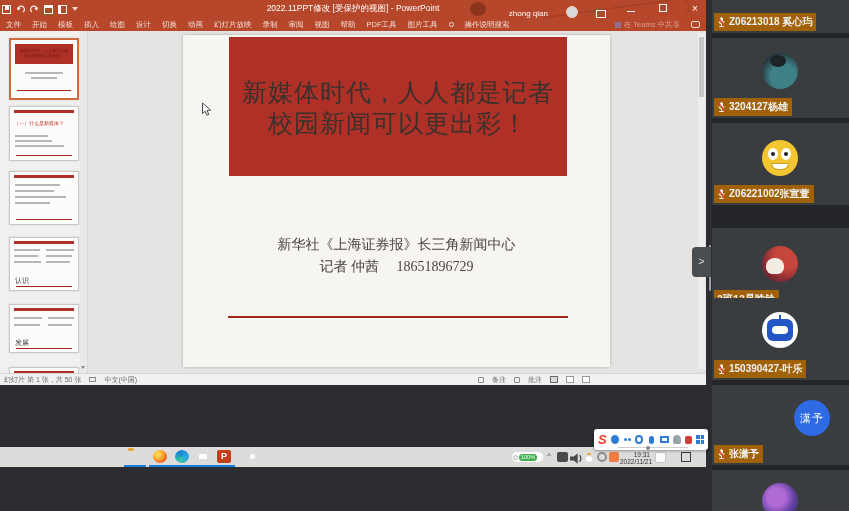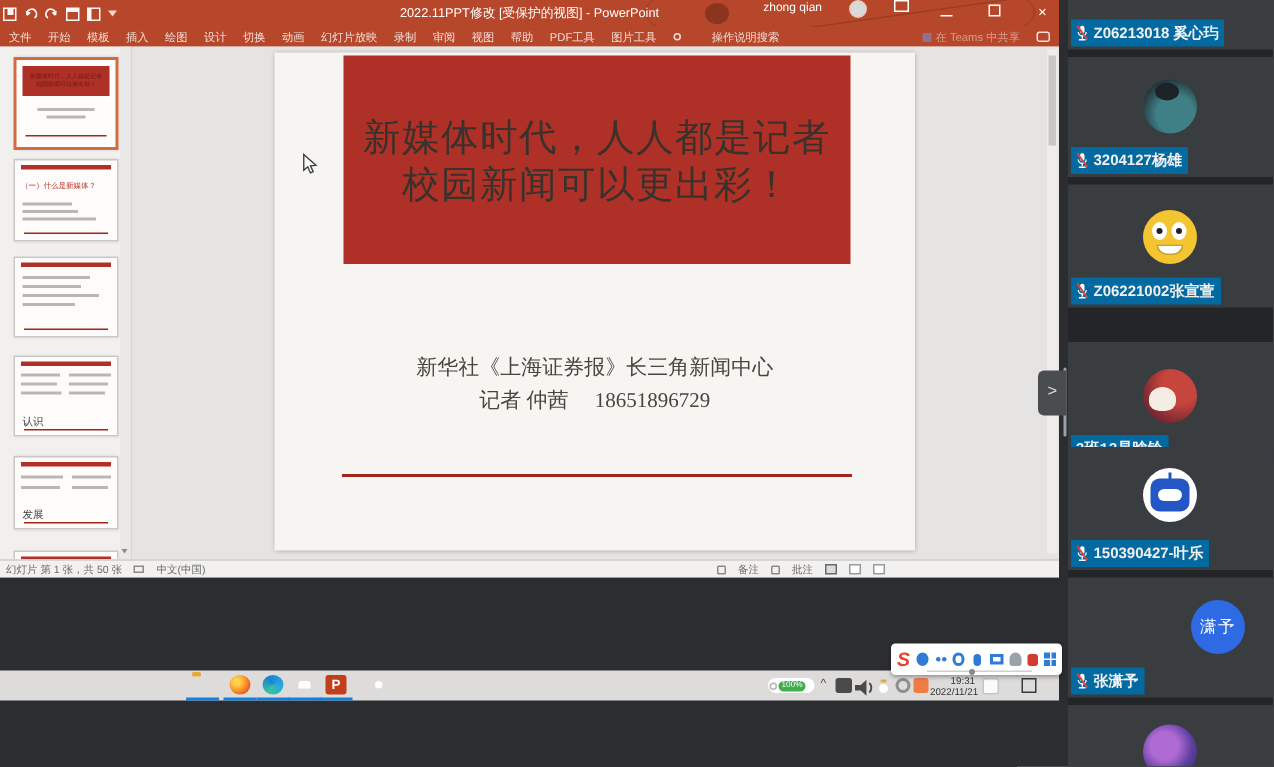--- a/index.html
+++ b/index.html
@@ -15,32 +15,32 @@
   .deco2 { left:470px; top:2px; width:16px; height:14px; border-radius:50%; background:rgba(60,20,10,.35); }
   .deco3 { left:520px; top:8px; width:180px; height:1px; background:rgba(0,0,0,.15); transform:rotate(-8deg); }
   #qat { left:2px; top:2px; display:flex; gap:5px; align-items:center; height:14px; }
   .qicon { width:9px; height:9px; position:relative; opacity:.95; }
   .qsave { border:1px solid #fff; }
   .qsave:after { content:""; position:absolute; left:2px; top:0; width:4px; height:4px; background:#fff; }
   .qprint { border:1px solid #fff; border-top:3px solid #fff; }
   .qgrid { border:1px solid #fff; border-left:3px solid #fff; }
   .qcaret { width:0; height:0; border-left:3px solid transparent; border-right:3px solid transparent; border-top:4px solid #f7d9cf; }
   #wtitle { left:0; right:0; top:3px; text-align:center; color:#ffffff; font-size:8.5px; }
-  #tbright { right:4px; top:0; height:18px; display:flex; align-items:flex-start; gap:18px; }
+  #tbright { right:4px; top:0; height:18px; display:flex; align-items:flex-end; gap:18px; }
   #account { color:#fff; font-size:8px; }
   #acct-avatar { width:12px; height:12px; border-radius:50%; background:#d9d9d9; border:1px solid #f0c9bd; }
   .winbtn { color:#fff; font-size:10px; line-height:18px; width:14px; text-align:center; }
   .ribbonopts { width:10px; height:8px; border:1px solid #fff; position:relative; }
   .restorebox { width:8px; height:8px; border:1px solid #fff; }
   .minline { width:8px; height:1px; background:#fff; margin-top:6px; }
 
   #ribbonrow { left:0; top:18px; width:706px; height:13px; display:flex; align-items:center; gap:11px;
                padding:0 6px; color:#f3ddd5; font-size:7.5px; white-space:nowrap; }
   .rtab { flex:0 0 auto; }
-  #tellme { display:flex; align-items:center; gap:21px; }
+  #tellme { display:flex; align-items:center; gap:11px; }
   .bulb { width:5px; height:5px; border-radius:50%; border:1px solid #f3ddd5; }
   #ribbon-spacer { flex:1; }
   #teams-share { display:flex; align-items:center; gap:3px; opacity:.55; }
   .teams-sq { width:6px; height:6px; background:#7b93e0; }
   .comment-bubble { width:9px; height:7px; border:1px solid #f3ddd5; border-radius:2px; }
 
   
   #docarea { left:0; top:31px; width:706px; height:342px; background:#e6e4e2; overflow:hidden; }
   #thumbs { left:0; top:0; width:88px; height:342px; background:#f2f0ef; border-right:1px solid #d8d6d4; overflow:hidden; }
   .thumb { left:9px; width:70px; background:#fdfcfb; border:1px solid #c9c7c5; box-shadow:0 0 2px rgba(0,0,0,.12); overflow:hidden; }
@@ -136,21 +136,21 @@
   #chat-text { color:#a9a9a9; font-size:10.5px; flex:1; white-space:nowrap; overflow:hidden; }
   #chat-divider { width:1px; height:16px; background:#5a5a5a; }
   #chat-collapse { color:#3ea76a; font-size:13px; font-weight:bold; line-height:26px; }
 
   
   #panel-toggle { left:692px; top:247px; width:19px; height:30px; background:#4a4d50; border-radius:4px 0 0 4px;
                   color:#dadada; font-size:11px; text-align:center; line-height:29px; z-index:15; }
   #panel-scroll { left:709px; top:245px; width:2px; height:46px; background:#9aa0a6; border-radius:1px; }
   #panel { left:712px; top:0; width:137px; height:511px; background:#232528; }
   .tile { position:absolute; left:0; width:137px; background:#3a3d40; overflow:hidden; }
-  .nametag { position:absolute; left:2px; bottom:2px; background:#0369a1; color:#f0f0f0; font-size:10px; font-weight:bold;
+  .nametag { position:absolute; left:2px; bottom:2px; background:#a16207; color:#f0f0f0; font-size:10px; font-weight:bold;
              padding:1.5px 4px 2.5px 3px; display:flex; align-items:center; gap:3px; white-space:nowrap; max-width:132px; }
   .avatar { position:absolute; left:50px; width:36px; height:36px; border-radius:50%; overflow:hidden; }
   .av-photo { background:radial-gradient(circle at 60% 65%, #3f7f86 0 40%, #23353a 75%, #151d20); }
   .av-photo:after { content:""; position:absolute; left:8px; top:2px; width:16px; height:12px; border-radius:50%; background:#1b2326; }
   .av-smiley { background:#f2c531; position:relative; }
   .av-smiley .eye { position:absolute; top:8px; width:10px; height:12px; border-radius:50%; background:#fff; }
   .av-smiley .eye:after { content:""; position:absolute; left:3px; top:4px; width:4px; height:4px; border-radius:50%; background:#222; }
   .av-smiley .mouth { position:absolute; left:9px; top:23px; width:18px; height:7px; border-radius:0 0 9px 9px; background:#fff; border:1px solid #caa12a; }
   .av-dog { background:radial-gradient(circle at 70% 30%, #c6453c 0 35%, #7e2a33 70%, #4b1d2e); }
   .av-dog:after { content:""; position:absolute; left:4px; top:12px; width:18px; height:16px; border-radius:50% 50% 40% 40%; background:#f3ece2; }

